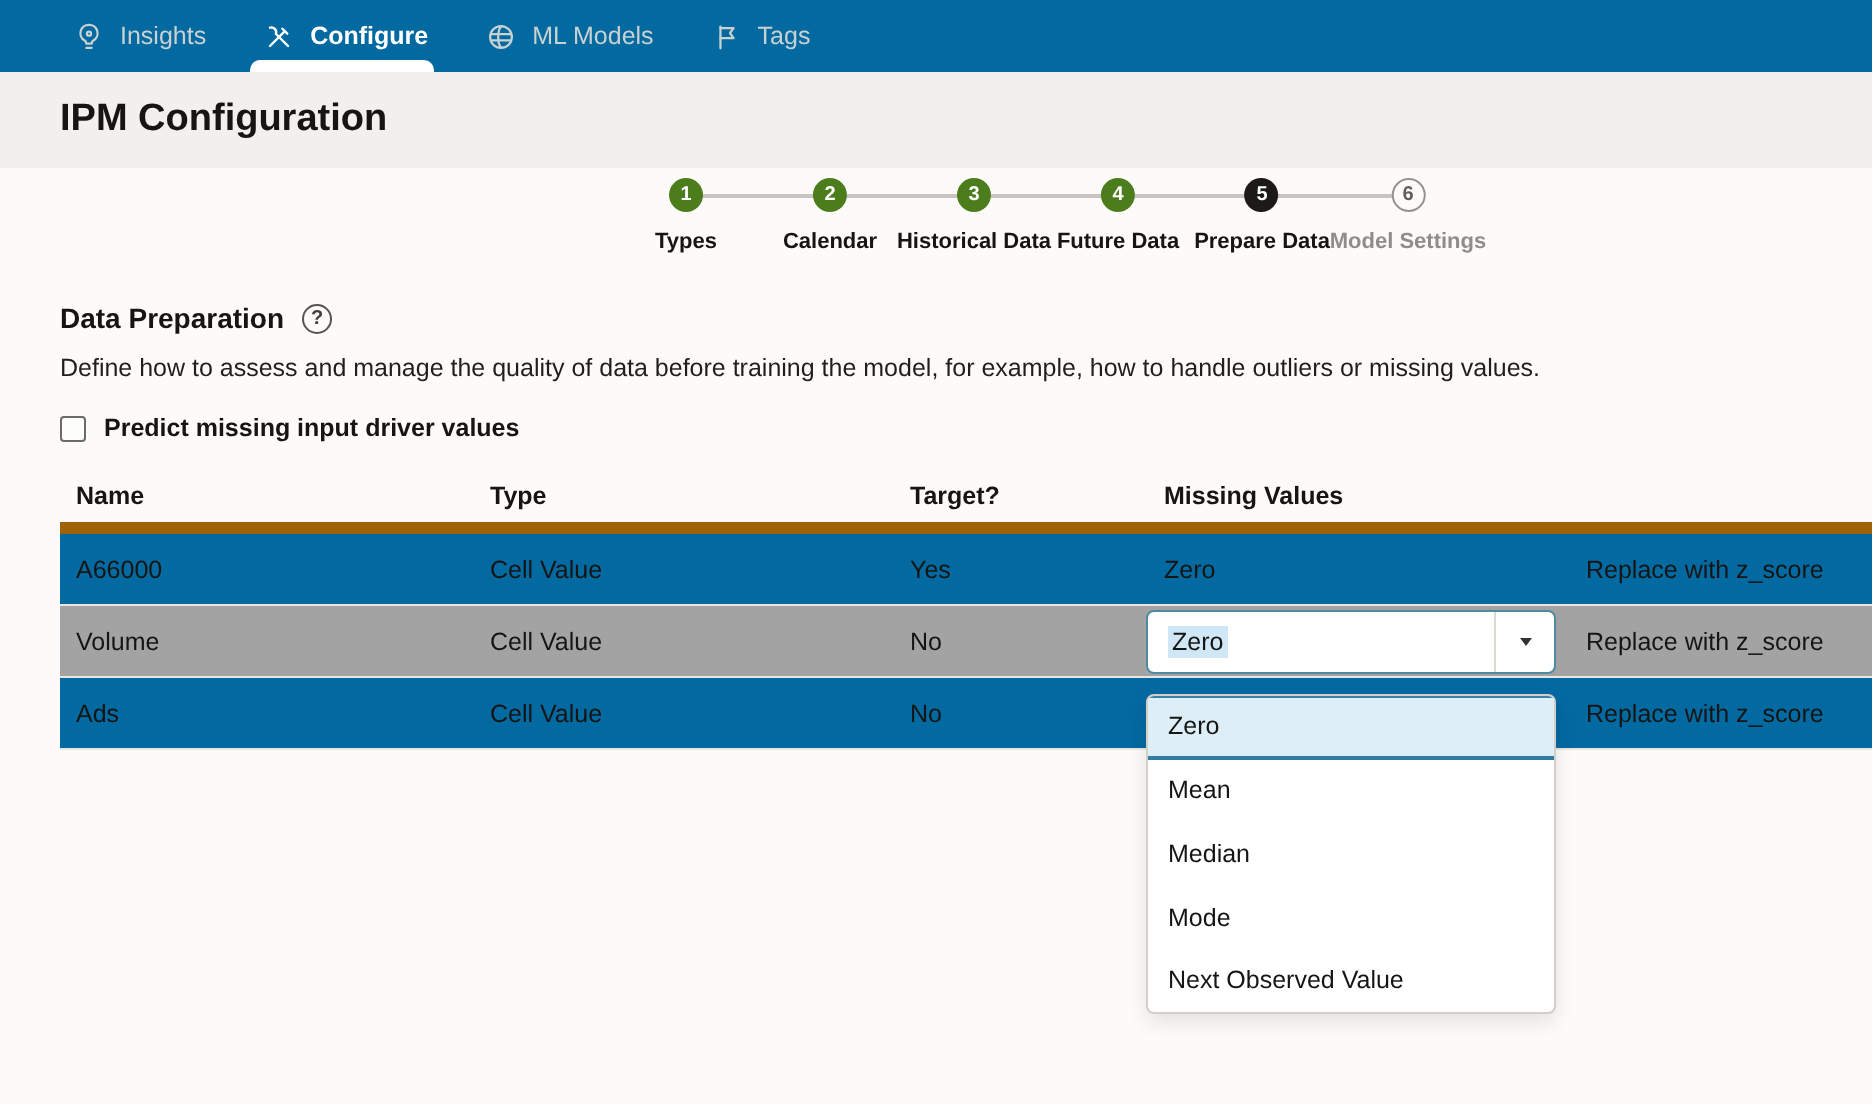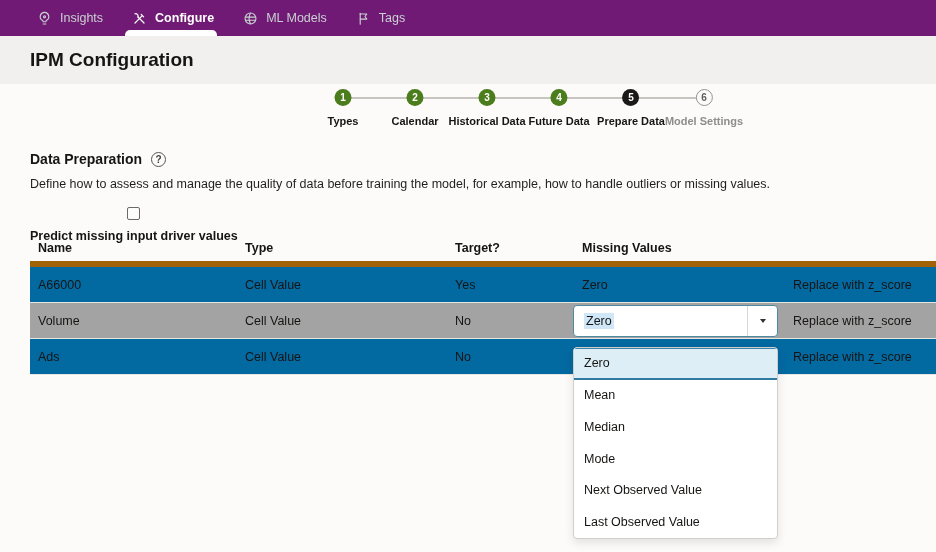--- a/index.html
+++ b/index.html
@@ -3,21 +3,21 @@
 <meta charset="utf-8">
 <style>
   html,body{margin:0;padding:0;background:#fff;}
   *{box-sizing:border-box;}
   .frame{
     position:relative;width:936px;height:552px;overflow:hidden;
     background:#fcfbfa;font-family:"Liberation Sans",sans-serif;color:#161513;
   }
   
   .topnav{
-    position:absolute;top:0;left:0;width:936px;height:36px;background:#701a75;
+    position:absolute;top:0;left:0;width:936px;height:36px;background:#0369a1;
     display:flex;align-items:center;padding-left:37px;column-gap:29px;
   }
   .tab{position:relative;height:36px;display:flex;align-items:center;gap:8px;
     color:#c9d2d1;font-size:12.5px;cursor:pointer;}
   .tab .nav-icon{display:flex;align-items:center;}
   .tab.active{color:#ffffff;font-weight:700;}
   .tab .indicator{position:absolute;left:-7px;right:-3px;bottom:0;height:6px;
     background:#ffffff;border-radius:5px 5px 0 0;}
   
   .page-header{
@@ -36,21 +36,21 @@
   .dot.upcoming{background:#fcfbfa;border:1.5px solid #96948f;color:#5f5e5b;}
   .step-label{margin-top:9px;font-size:11px;font-weight:700;white-space:nowrap;color:#161513;}
   .step-label.upcoming-label{color:#8f8d8a;}
   
   .section-title-row{position:absolute;top:151px;left:30px;display:flex;align-items:center;gap:9px;}
   .section-title-row h2{margin:0;font-size:14px;font-weight:700;color:#161513;}
   .help{width:15px;height:15px;border:1.2px solid #55544f;border-radius:50%;
     display:flex;align-items:center;justify-content:center;font-size:10px;font-weight:700;color:#403f3d;cursor:pointer;}
   .desc{position:absolute;top:177px;left:30px;margin:0;font-size:12.5px;color:#211f1c;text-align:center;}
   .checkbox-row{position:absolute;top:207px;left:30px;display:flex;align-items:center;gap:9px;
-    font-size:12.5px;font-weight:600;color:#161513;cursor:pointer;flex-direction:column;}
+    font-size:12.5px;font-weight:600;color:#161513;cursor:pointer;}
   .checkbox{width:13px;height:13px;border:1.5px solid #6b6a67;border-radius:2px;background:#fdfdfc;}
   
   .dtable{position:absolute;top:235px;left:30px;right:0;}
   .trow{display:grid;grid-template-columns:207px 210px 118px 220px 1fr;align-items:center;}
   .trow > div{padding-left:8px;font-size:12.5px;display:flex;align-items:center;height:100%;}
   .trow > div:nth-child(4){padding-left:17px;}
   .thead{height:32px;border-bottom:6px solid #a16207;}
   .thead > div{font-weight:700;}
   .tbodyrow{height:36px;background:#0369a1;border-bottom:1px solid #e9e6e2;}
   .tbodyrow.selected{background:#a3a3a3;}
@@ -203,16 +203,15 @@
       <div>Replace with z_score</div>
     </div>
   </div>
 
   <div class="dropdown-panel">
     <div class="option selected">Zero</div>
     <div class="option">Mean</div>
     <div class="option">Median</div>
     <div class="option">Mode</div>
     <div class="option">Next Observed Value</div>
-    <div class="option">Last Observed Value</div>
   </div>
 
 </div>
 
 </body></html>

